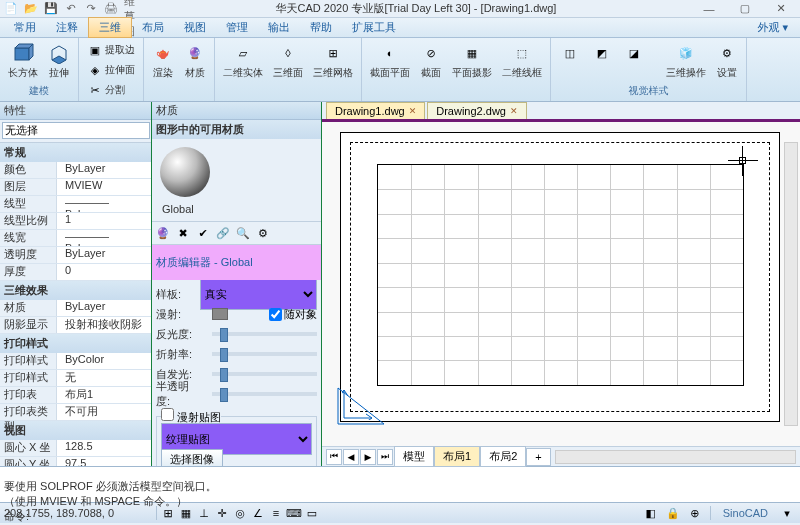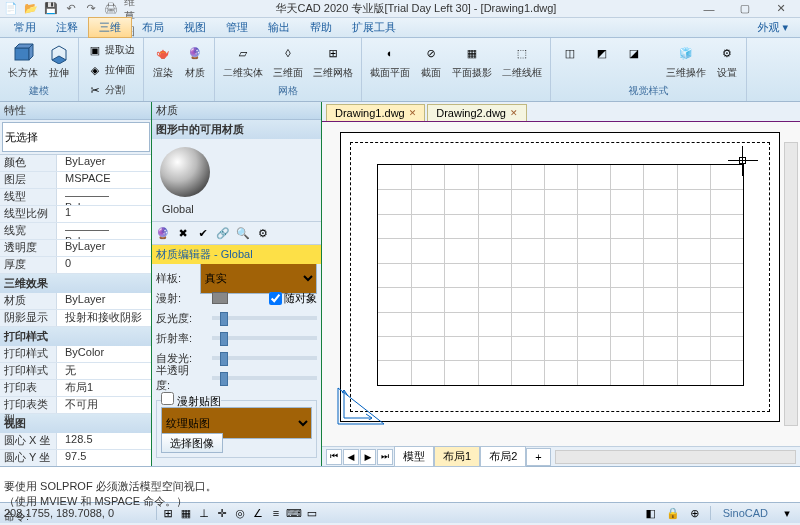--- a/index.html
+++ b/index.html
@@ -19,43 +19,43 @@
 .rbtn{display:flex;flex-direction:column;align-items:center;padding:2px 4px;cursor:pointer;gap:2px}
 .rbtn-ico{width:22px;height:22px;display:flex;align-items:center;justify-content:center}
 .rbtn-sm .rbtn-ico{width:16px;height:16px}
 .rbtn-lbl{color:#333;font-size:10px;white-space:nowrap}
 .body-area{display:flex;height:364px}
 .panel{background:#e8f0f8;border-right:1px solid #15803d;display:flex;flex-direction:column}
 .panel-left{width:152px}
 .panel-mid{width:170px}
 .panel-header{height:18px;background:linear-gradient(#d8e8f4,#c0d8ec);padding:2px 4px;color:#333;border-bottom:1px solid #a8c0d8;display:flex;align-items:center}
 .sel-row{display:flex;padding:2px;gap:2px;border-bottom:1px solid #c0d0e0}
-.sel-input{flex:1;height:30px;border:1px solid #a0b8d0;background:#fff;padding:0 2px}
+.sel-input{flex:1;height:17px;border:1px solid #a0b8d0;background:#fff;padding:0 2px}
 .mini-btn{width:18px;height:18px;border:1px solid #a0b8d0;background:linear-gradient(#fff,#e0ecf5);display:flex;align-items:center;justify-content:center;cursor:pointer}
 .prop-sec-hdr{background:linear-gradient(#d8e8f4,#c8dcee);padding:2px 4px;font-weight:bold;color:#333}
 .prop-row{display:flex;height:17px;border-bottom:1px solid #d8e4f0}
 .prop-key{width:56px;padding:0 4px;color:#333;background:#e8f0f8}
 .prop-val{flex:1;background:#fff;padding:0 8px;color:#333;border-left:1px solid #d0dce8;overflow:hidden}
 .mat-preview{padding:4px;display:flex;flex-direction:column;align-items:flex-start}
 .sphere{width:50px;height:50px;border-radius:50%;background:radial-gradient(circle at 35% 30%,#fff,#bbb 40%,#555 75%,#222);margin:4px}
 .mat-name{color:#333;padding:2px 6px}
 .mat-toolbar{display:flex;gap:2px;padding:2px;border-top:1px solid #c0d0e0;border-bottom:1px solid #c0d0e0}
 .mt-ico{width:18px;height:18px;border:1px solid transparent;display:flex;align-items:center;justify-content:center;cursor:pointer}
-.mat-edit-hdr{background:#fde047;padding:2px 4px;color:#2060a0}
+.mat-edit-hdr{background:#f0abfc;padding:10px 4px;color:#2060a0}
 .mat-edit-body{padding:4px;background:#e8f0f8;overflow:auto;flex:1}
 .me-row{display:flex;align-items:center;height:20px;gap:12px}
 .me-lbl{width:44px;color:#333}
-.me-select{width:100%;height:32px;border:1px solid #a0b8d0;background:#a16207}
+.me-select{width:100%;height:32px;border:1px solid #a0b8d0;background:#8b5cf6}
 .me-swatch{width:16px;height:12px;background:#888;border:1px solid #666}
 .me-check{display:flex;align-items:center;gap:2px}
 .me-slider{flex:1;height:4px;background:#d0dce8;position:relative}
 .me-slider::after{content:"";position:absolute;left:8px;top:-4px;width:6px;height:12px;background:#6090c0;border:1px solid #4070a0}
 .me-btn{height:20px;padding:0 8px;border:1px solid #a0b8d0;background:linear-gradient(#fff,#e0ecf5);cursor:pointer}
 .drawing-area{flex:1;display:flex;flex-direction:column;background:#fff}
-.doc-tabs{height:20px;background:#e8f0f8;display:flex;align-items:flex-end;padding:0 4px;border-bottom:1px solid #701a75}
+.doc-tabs{height:20px;background:#e8f0f8;display:flex;align-items:flex-end;padding:0 4px;border-bottom:3px solid #701a75}
 .doc-tab{padding:2px 8px;background:#f5f5e0;border:1px solid #c0b880;border-bottom:none;margin-right:2px;display:flex;align-items:center;gap:4px;cursor:pointer}
 .doc-tab.active{background:#fff0c0}
 .doc-tab .x{color:#a06030;font-size:9px}
 .canvas{flex:1;background:#f8f8f8;position:relative;overflow:hidden}
 .paper-outer{position:absolute;left:18px;top:10px;right:20px;bottom:24px;background:#fff;border:1px solid #000}
 .paper-dash{position:absolute;left:28px;top:20px;right:30px;bottom:34px;border:1px dashed #000}
 .paper-inner{position:absolute;left:55px;top:42px;right:56px;bottom:60px;border:1px solid #000}
 .grid-v,.grid-h{position:absolute;background:#ccc}
 .cursor-mark{position:absolute;right:42px;top:24px;width:30px;height:30px}
 .cursor-mark::before,.cursor-mark::after{content:"";position:absolute;background:#000}
@@ -168,21 +168,20 @@
         </div>
       <div class="rbtn">
           <div class="rbtn-ico">◊</div>
           <span class="rbtn-lbl">三维面</span>
         </div>
       <div class="rbtn">
           <div class="rbtn-ico">⊞</div>
           <span class="rbtn-lbl">三维网格</span>
         </div>
     </div>
-    <div class="ribbon-label">网格</div>
   </div>
   <div class="ribbon-group">
     <div class="ribbon-items">
       <div class="rbtn">
           <div class="rbtn-ico">◐</div>
           <span class="rbtn-lbl">截面平面</span>
         </div>
       <div class="rbtn">
           <div class="rbtn-ico">⊘</div>
           <span class="rbtn-lbl">截面</span>
@@ -226,27 +225,28 @@
 <div class="body-area">
 
   <div class="panel panel-left">
     <div class="panel-header">特性</div>
     <div class="sel-row">
       <input class="sel-input" value="无选择" style="">
       <div class="mini-btn">+</div>
       <div class="mini-btn">▸</div>
     </div>
     <div id="props-body" style="overflow:auto;flex:1">
+        <div class="prop-sec-hdr">常规</div>
         <div class="prop-row">
           <div class="prop-key">颜色</div>
           <div class="prop-val">ByLayer</div>
         </div>
         <div class="prop-row">
           <div class="prop-key">图层</div>
-          <div class="prop-val">MSPACE</div>
+          <div class="prop-val">MVIEW</div>
         </div>
         <div class="prop-row">
           <div class="prop-key">线型</div>
           <div class="prop-val">———— ByLayer</div>
         </div>
         <div class="prop-row">
           <div class="prop-key">线型比例</div>
           <div class="prop-val">1</div>
         </div>
         <div class="prop-row">

